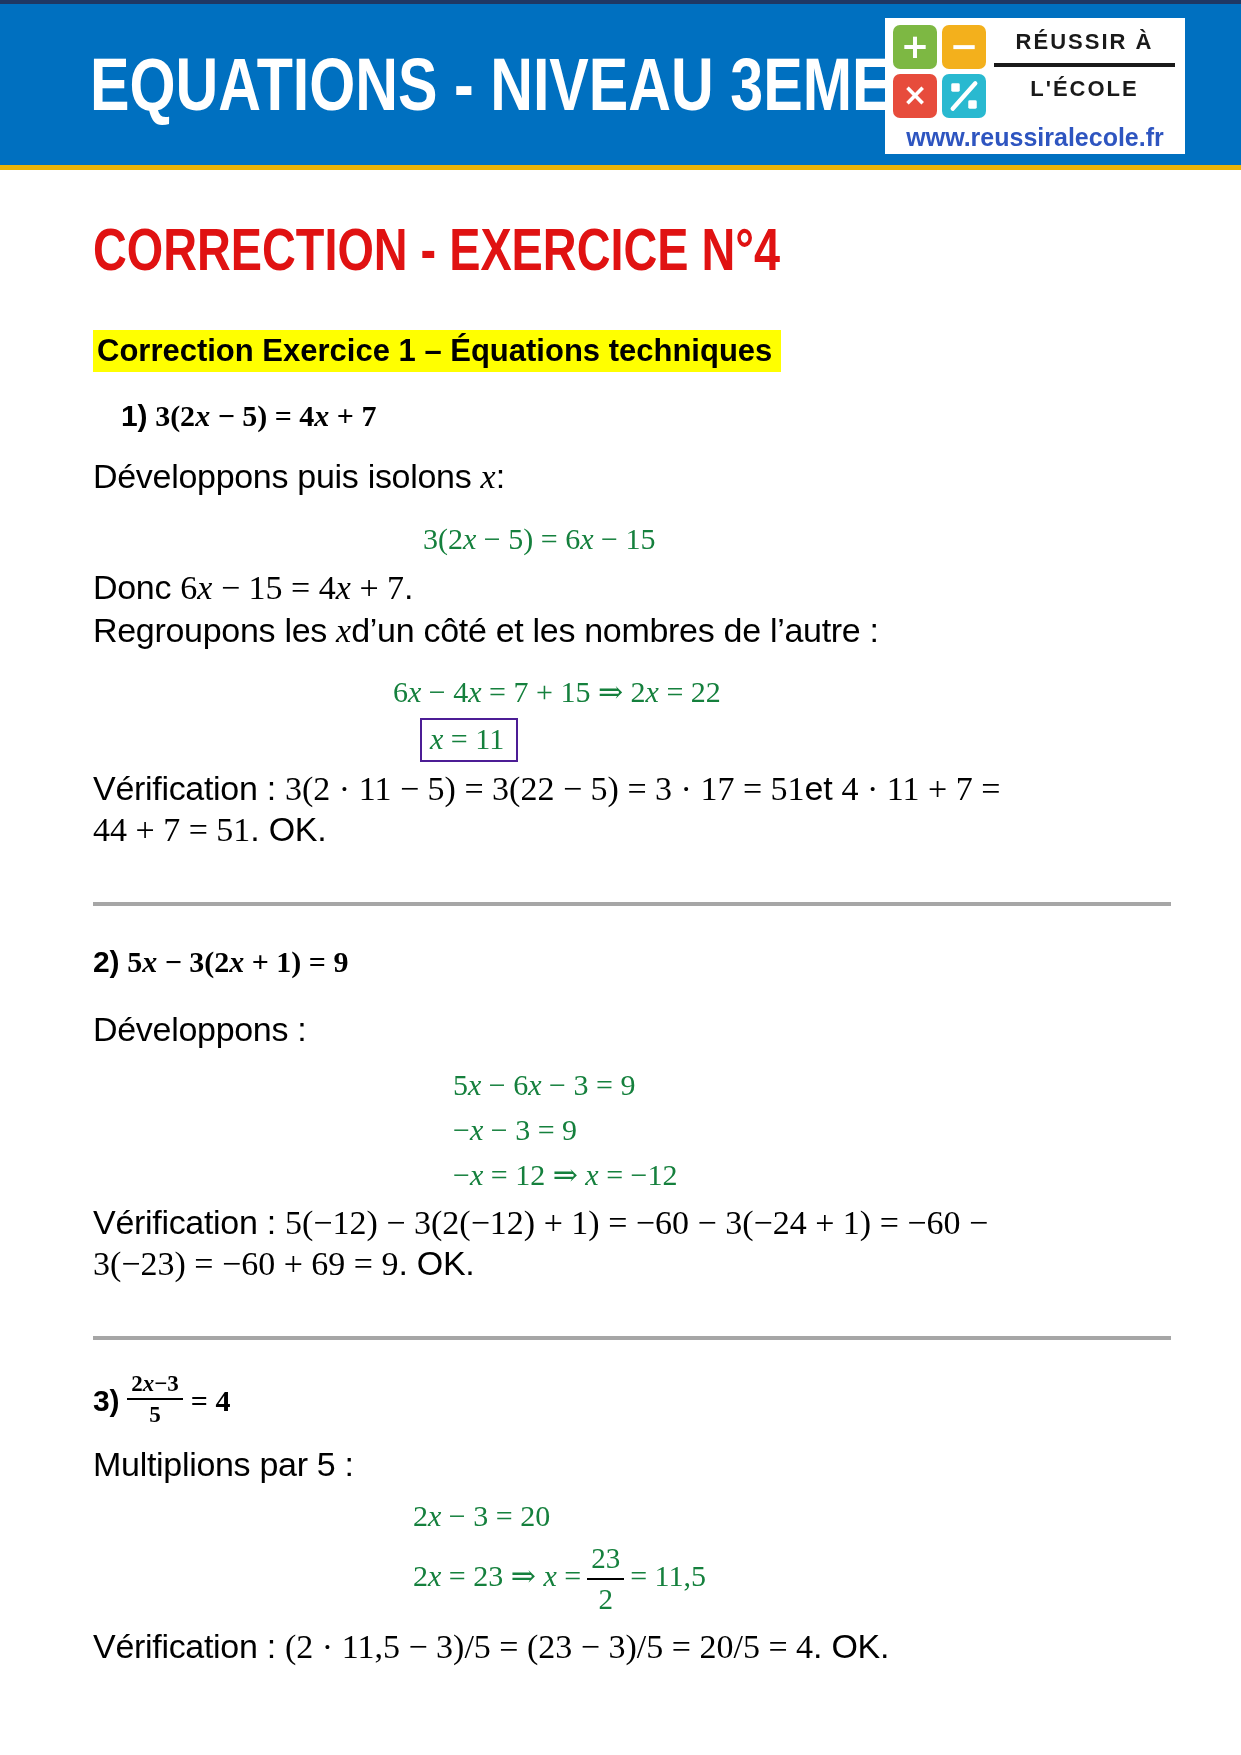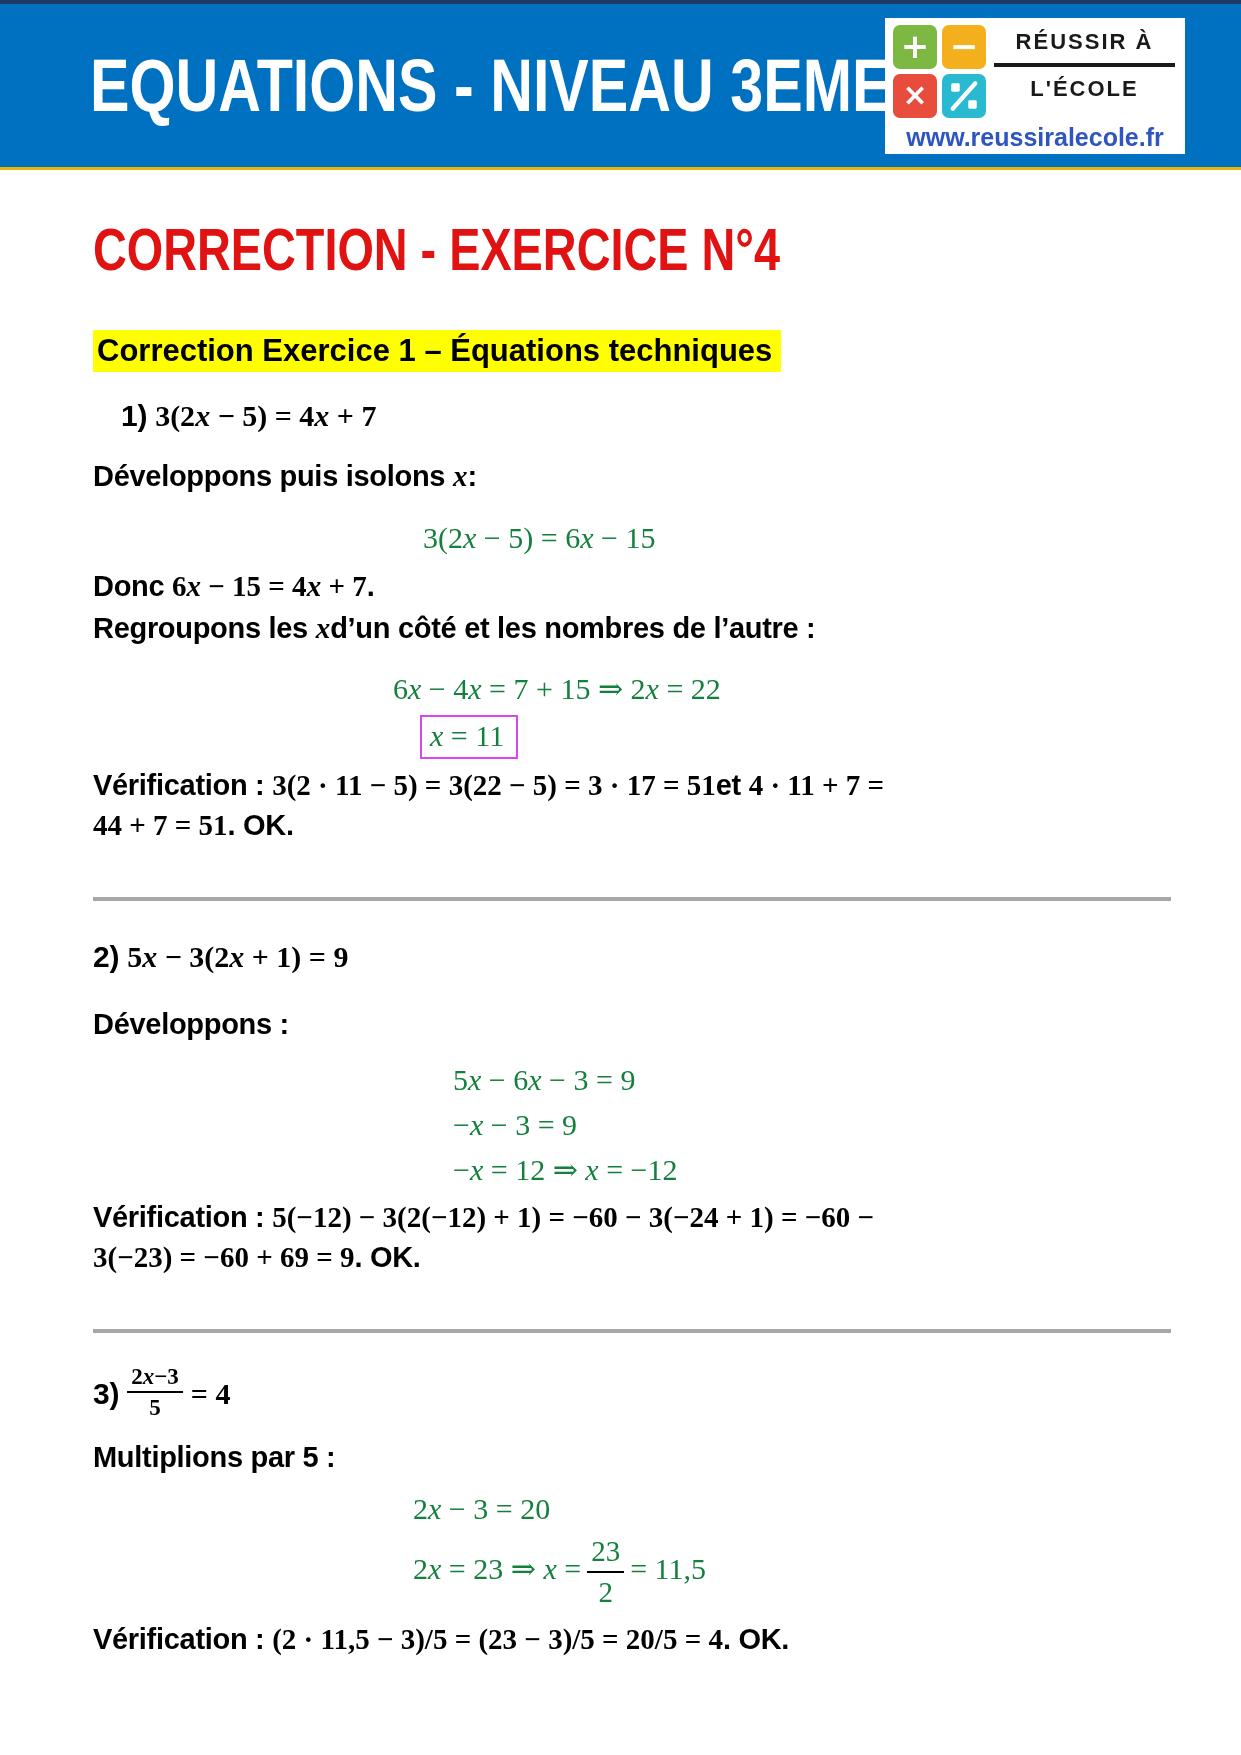--- a/index.html
+++ b/index.html
@@ -1,20 +1,20 @@
 <!DOCTYPE html>
 <html><head>
 <meta charset="utf-8">
 <style>
   * { margin:0; padding:0; box-sizing:border-box; }
   body { background:#e8e8e8; font-family:"Liberation Sans","DejaVu Sans",sans-serif; }
   .page { width:1241px; height:1755px; background:#ffffff; overflow:hidden; position:relative; margin:0 auto; }
 
   
-  .banner { height:170px; background:#0070c0; border-top:4px solid #1f3864; border-bottom:3px solid #eab308;
+  .banner { height:170px; background:#0070c0; border-top:4px solid #1f3864; border-bottom:5px solid #eab308;
             position:relative; display:flex; align-items:center; }
   .banner-title { color:#ffffff; font-weight:bold; font-size:74px; letter-spacing:0px;
                   transform:scaleX(.80); transform-origin:left center; margin-left:90px; white-space:nowrap; }
   .logo { position:absolute; right:56px; top:14px; width:300px; background:#ffffff; padding:7px 6px 2px 6px; }
   .logo-top { display:flex; align-items:flex-start; }
   .op-grid { display:grid; grid-template-columns:44px 44px; grid-template-rows:44px 44px; gap:5px; margin-left:2px; }
   .op { border-radius:7px; color:#ffffff; font-weight:bold; font-size:34px; line-height:42px;
         text-align:center; font-family:"DejaVu Sans",sans-serif; }
   .op-plus { background:#7db843; }
   .op-minus { background:#f3b01c; }
@@ -27,29 +27,29 @@
               margin-top:5px; white-space:nowrap; }
 
   
   .content { padding:0 70px 0 93px; }
   .main-title { margin-top:45px; color:#e01212; font-weight:bold; font-size:60px; line-height:70px;
                 transform:scaleX(.78); transform-origin:left center; white-space:nowrap; }
   .sub-title-wrap { margin-top:45px; }
   .sub-title { display:inline-block; background:#ffff00; color:#000000; font-weight:bold;
                font-size:31px; line-height:42px; padding:0 9px 0 4px; }
 
-  .para { font-size:29px; line-height:40px; color:#000000; letter-spacing:-0.3px;font-weight:bold; }
+  .para { font-size:34px; line-height:40px; color:#000000; letter-spacing:-0.3px; }
   .math { font-family:"Liberation Serif","DejaVu Serif",serif; letter-spacing:0; }
   .math i { font-style:italic; }
   .bold { font-weight:bold; }
   .sec-head { font-size:30px; font-weight:bold; line-height:40px; }
   .sec-head .math { font-weight:bold; }
 
   .disp { font-size:30px; line-height:36px; color:#15803d; }
-  .eqbox { display:inline-block; border:2px solid #d946ef; padding:1px 12px 3px 8px; }
+  .eqbox { display:inline-block; border:2px solid #4c1d95; padding:1px 12px 3px 8px; }
 
   .divider { height:4px; background:#a6a6a6; margin-top:52px; }
 
   .frac { display:inline-block; vertical-align:middle; text-align:center; }
   .frac .fnum { display:block; border-bottom:2px solid #000; padding:0 4px 1px 4px; }
   .frac .fden { display:block; padding-top:1px; }
   .frac-sm { font-size:23px; line-height:27px; position:relative; top:-4px; }
   .frac-lg { font-size:29px; line-height:37px; margin:0 6px; }
 
   

